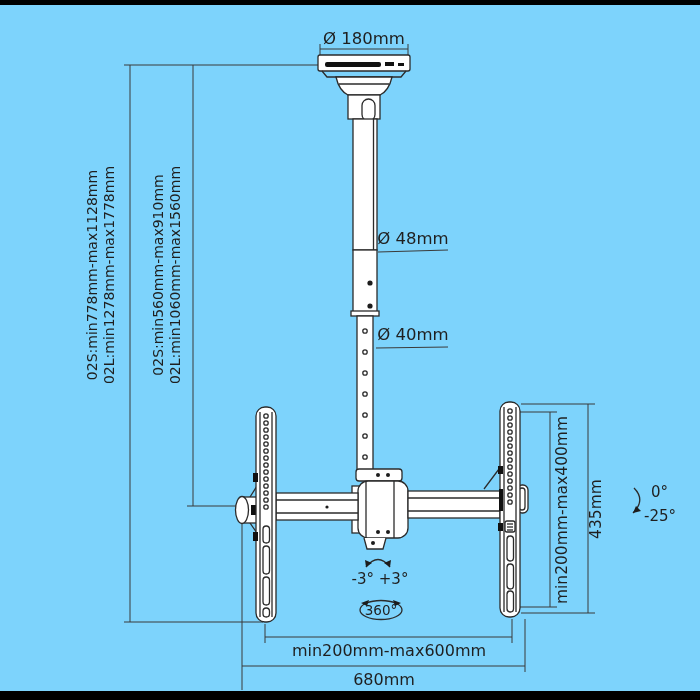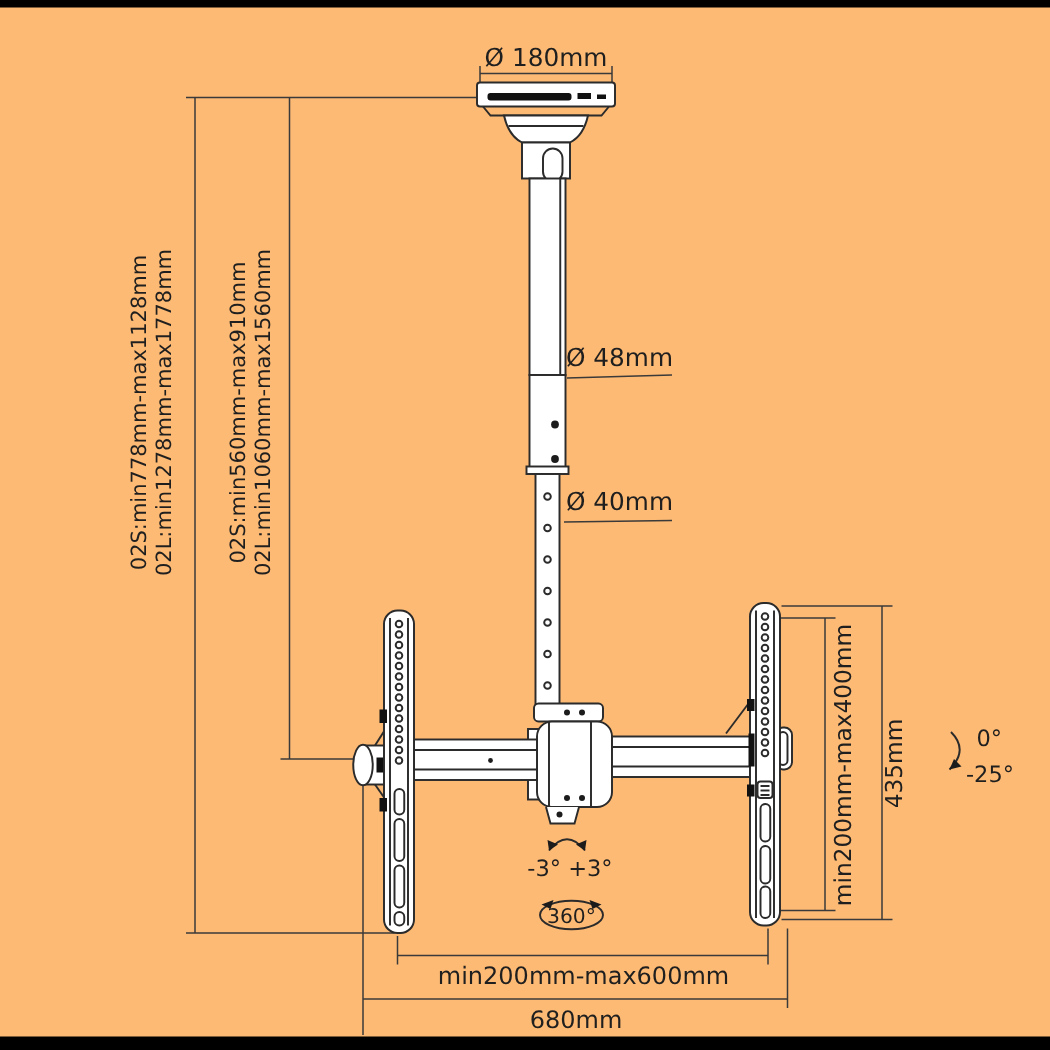--- a/index.html
+++ b/index.html
@@ -1,16 +1,16 @@
 <!DOCTYPE html>
 <html><head>
 <meta charset="utf-8">
 <style>
   html,body{margin:0;padding:0;background:#fff;}
-  #stage{position:relative;width:700px;height:700px;background:#fdba74;overflow:hidden;
+  #stage{position:relative;width:700px;height:700px;background:#7dd3fc;overflow:hidden;
          font-family:"DejaVu Sans","Liberation Sans",sans-serif;}
   svg{position:absolute;left:0;top:0;}
   text{fill:#1f1f1f;}
   .ln{stroke:#2b2b2b;fill:none;stroke-width:1.3;}
   .dim{stroke:#3a3a3a;fill:none;stroke-width:1;}
   .darkfill{fill:#111111;stroke:none;}
   .dot{fill:#1c1c1c;stroke:none;}
   .whitebody{fill:#ffffff;stroke:#2b2b2b;stroke-width:1.3;}
 </style>
 </head>

